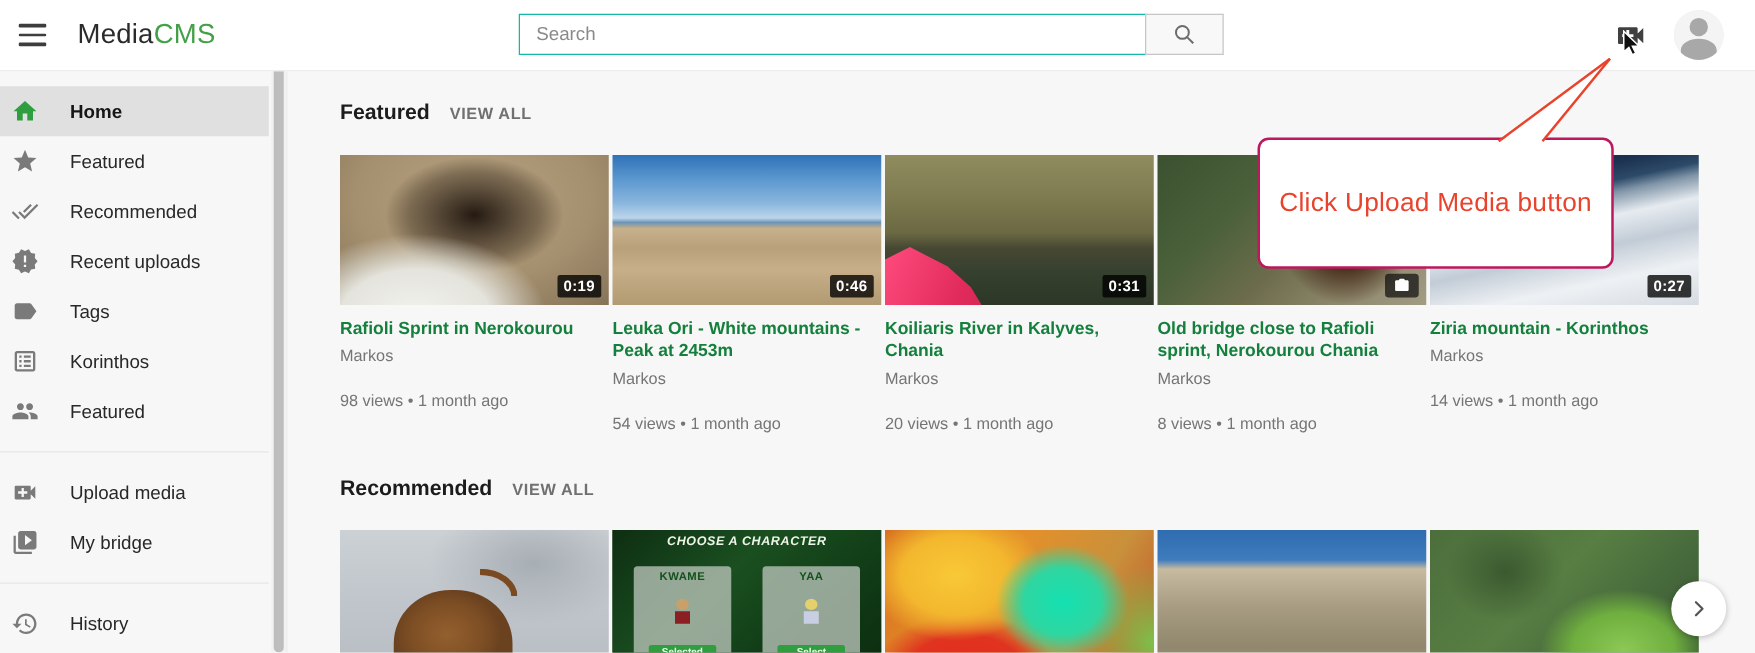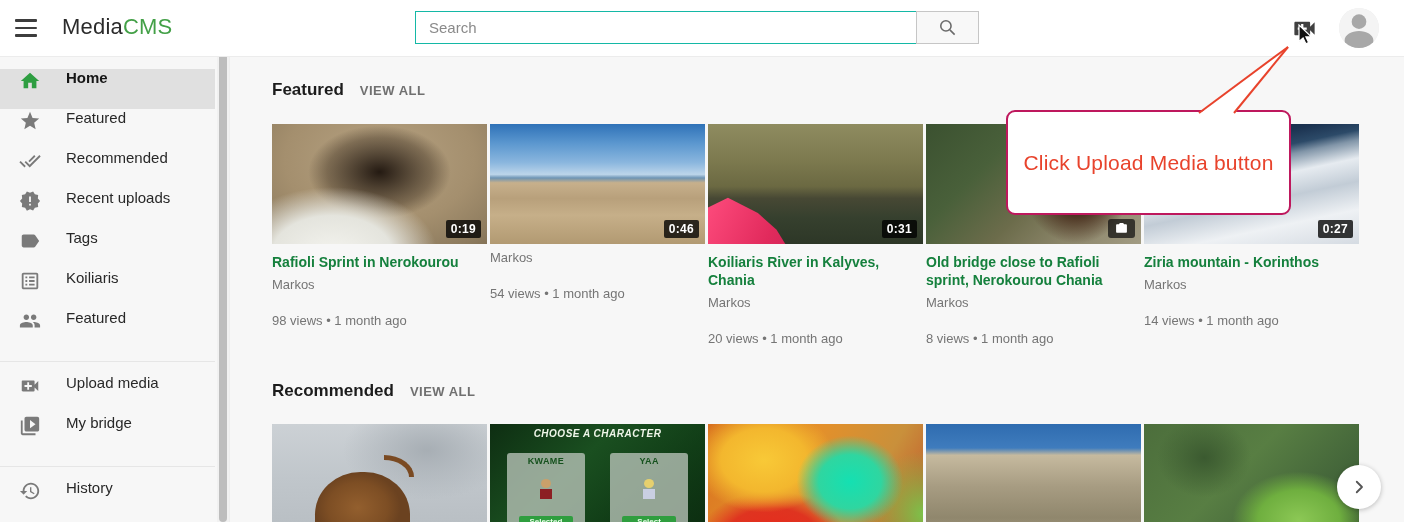--- a/index.html
+++ b/index.html
@@ -23,21 +23,21 @@
   .searchbar input::placeholder { color:#8a8a8a; }
   .search-btn { width:63px; height:33px; margin-left:-1px; border:1px solid #c6c6c6;
                 background:#f8f8f8; display:flex; align-items:center; justify-content:center; cursor:pointer; }
   .header-upload { position:absolute; left:1290px; top:14px; width:28px; height:28px;
                    display:flex; align-items:center; justify-content:center; cursor:pointer; }
   .avatar { position:absolute; left:1339px; top:8px; width:40px; height:40px; border-radius:50%;
             background:#ececec; overflow:hidden; cursor:pointer; }
 
   
   .sidebar { position:absolute; left:0; top:57px; width:215px; height:465px; padding-top:12px; z-index:5; }
-  .side-item { height:40px; display:flex; padding-left:18px; cursor:pointer; }
+  .side-item { height:40px; display:flex; align-items:center; padding-left:8px; cursor:pointer; }
   .side-item.active { background:#e0e0e0; }
   .side-item .s-icon { width:24px; height:24px; display:flex; align-items:center; justify-content:center; }
   .side-item .s-label { margin-left:24px; font-size:15px; color:#282828; }
   .side-item.active .s-label { font-weight:700; color:#161616; }
   .side-divider { border:none; border-top:1px solid #e6e6e6; margin:12px 0; }
   .side-scroll { position:absolute; left:217px; top:50px; width:12px; height:472px; background:#f1f1f1; }
   .side-scroll .thumb { position:absolute; left:2px; top:0; width:8px; height:472px;
                         background:#bdbdbd; border-radius:4px; }
   .content-sep { position:absolute; left:229px; top:57px; width:1px; height:465px; background:#ededed; }
 
@@ -202,21 +202,21 @@
           </svg>
       </span>
       <span class="s-label">Tags</span>
     </div>
     <div class="side-item">
       <span class="s-icon">
         <svg width="22" height="22" viewBox="0 0 24 24">
             <path fill="#7a7a7a" d="M19 5v14H5V5h14m0-2H5c-1.1 0-2 .9-2 2v14c0 1.1.9 2 2 2h14c1.1 0 2-.9 2-2V5c0-1.1-.9-2-2-2zm-8 4h6v2h-6V7zm0 4h6v2h-6v-2zm0 4h6v2h-6v-2zM7 7h2v2H7V7zm0 4h2v2H7v-2zm0 4h2v2H7v-2z"></path>
           </svg>
       </span>
-      <span class="s-label">Koiliaris</span>
+      <span class="s-label">Korinthos</span>
     </div>
     <div class="side-item">
       <span class="s-icon">
         <svg width="22" height="22" viewBox="0 0 24 24">
             <path fill="#7a7a7a" d="M16 11c1.66 0 2.99-1.34 2.99-3S17.66 5 16 5c-1.66 0-3 1.34-3 3s1.34 3 3 3zm-8 0c1.66 0 2.99-1.34 2.99-3S9.66 5 8 5C6.34 5 5 6.34 5 8s1.34 3 3 3zm0 2c-2.33 0-7 1.17-7 3.5V19h14v-2.5c0-2.33-4.67-3.5-7-3.5zm8 0c-.29 0-.62.02-.97.05 1.16.84 1.97 1.97 1.97 3.45V19h6v-2.5c0-2.33-4.67-3.5-7-3.5z"></path>
           </svg>
       </span>
       <span class="s-label">Featured</span>
     </div>
 
@@ -267,20 +267,21 @@
         <span class="dur">0:19</span>
       </div>
       <div class="c-title">Rafioli Sprint in Nerokourou</div>
       <div class="c-author">Markos</div>
       <div class="c-meta">98 views • 1 month ago</div>
     </div>
     <div class="card">
       <div class="thumb t-leuka">
         <span class="dur">0:46</span>
       </div>
+      <div class="c-title">Leuka Ori - White mountains - Peak at 2453m</div>
       <div class="c-author">Markos</div>
       <div class="c-meta">54 views • 1 month ago</div>
     </div>
     <div class="card">
       <div class="thumb t-koiliaris">
         <div class="kayak"></div>
         <span class="dur">0:31</span>
       </div>
       <div class="c-title">Koiliaris River in Kalyves, Chania</div>
       <div class="c-author">Markos</div>

